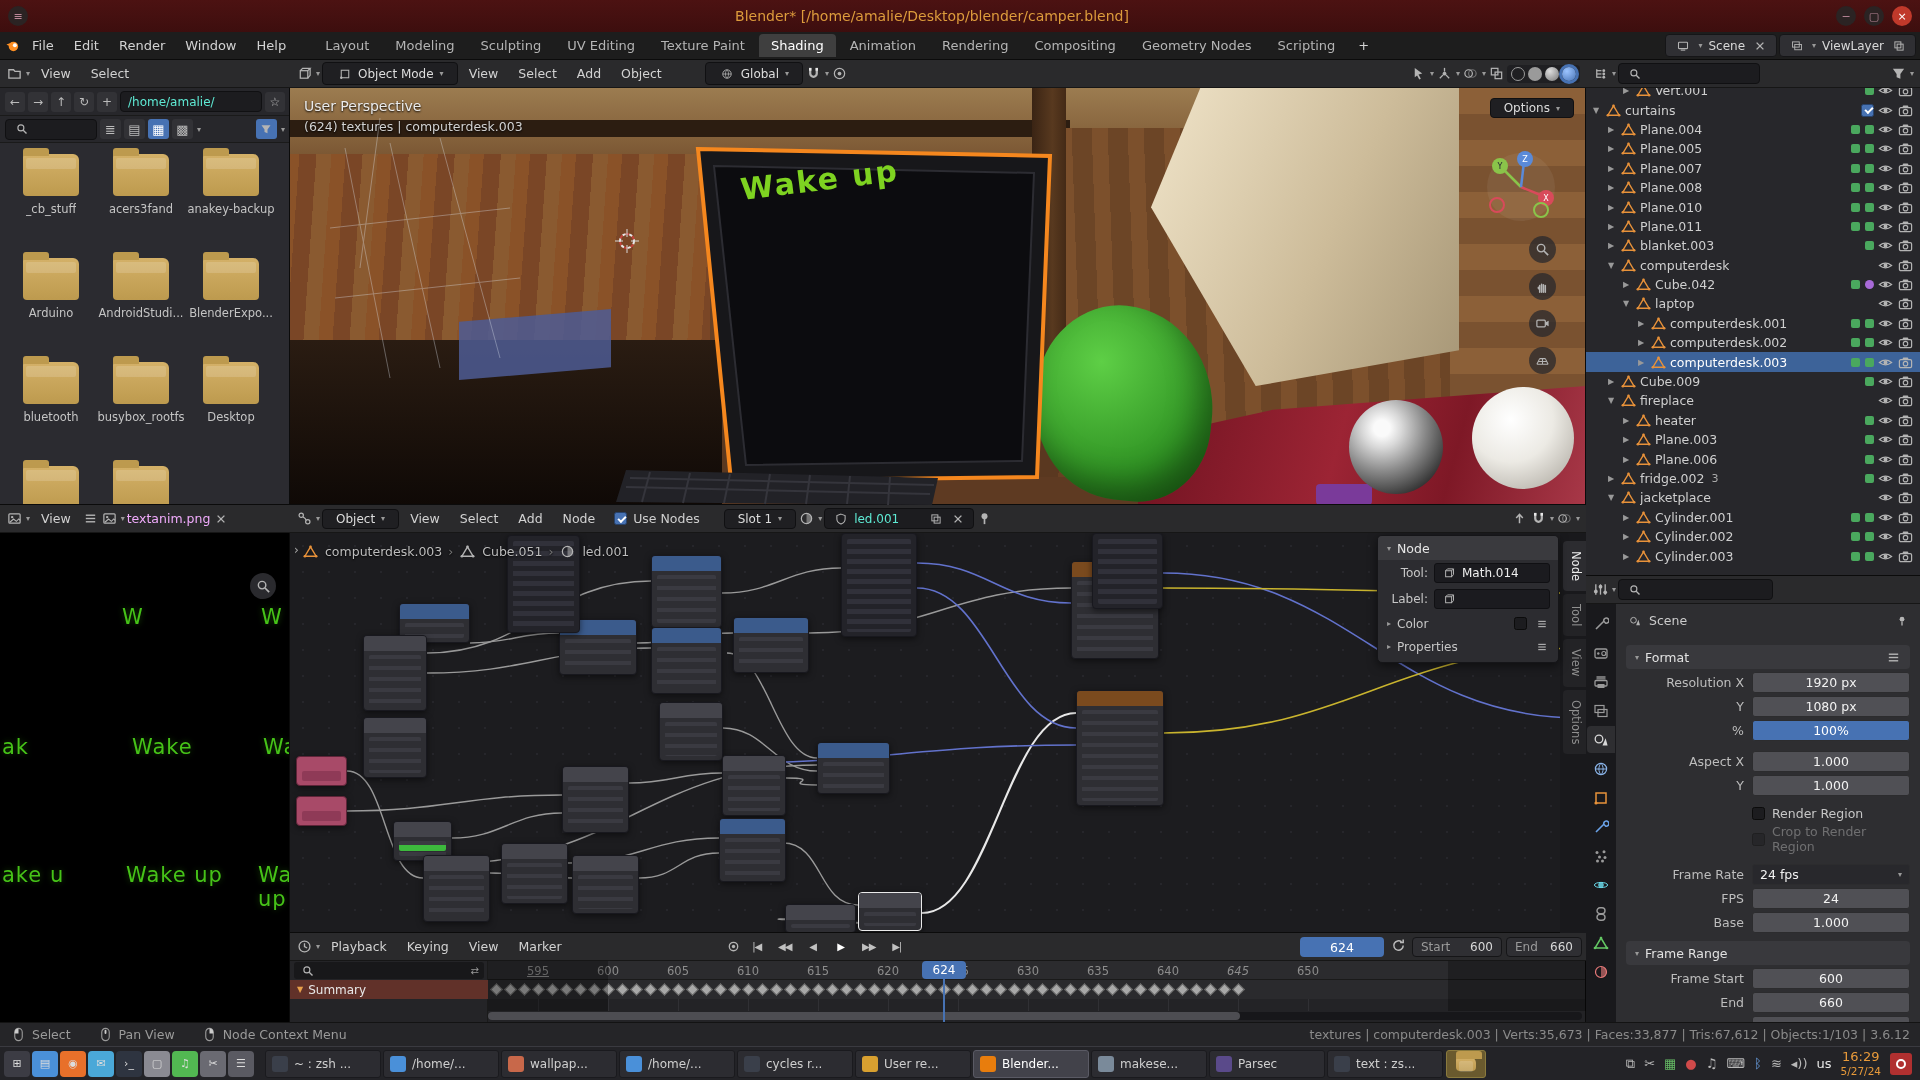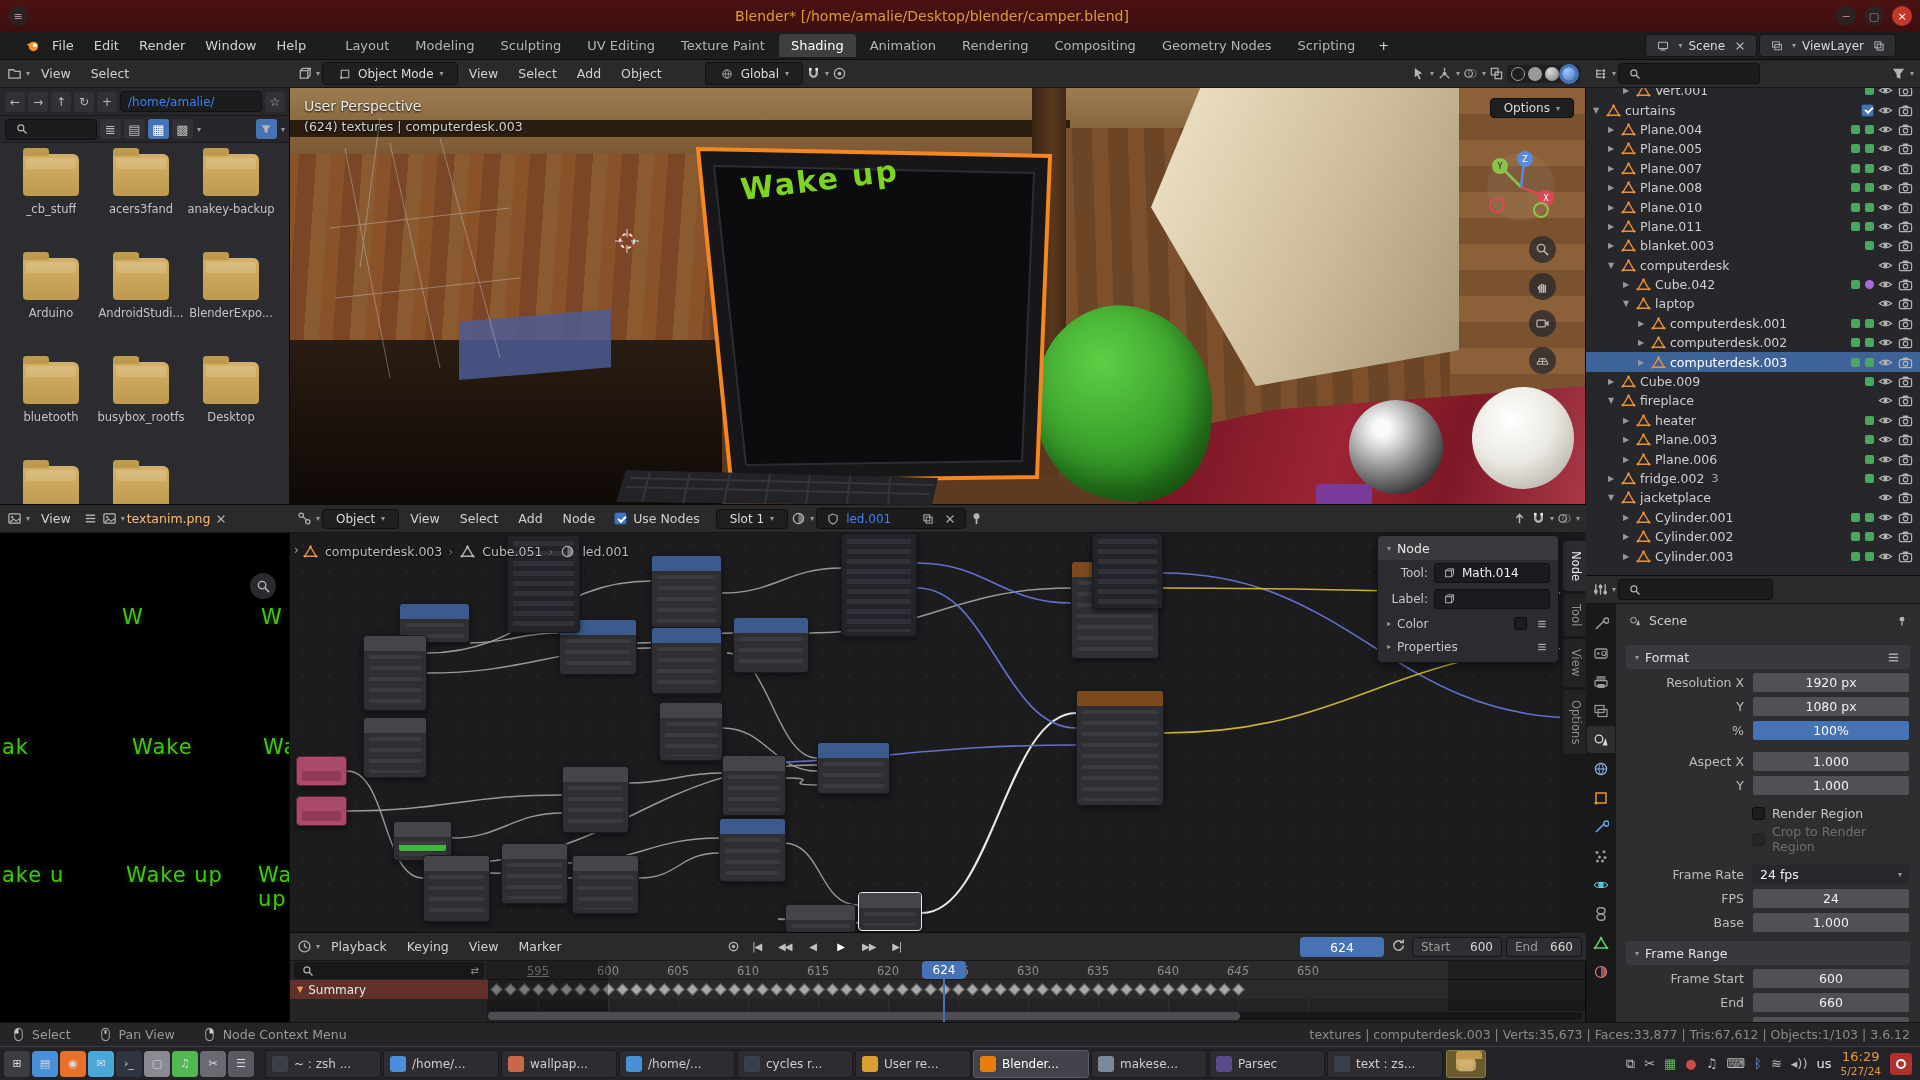--- a/index.html
+++ b/index.html
@@ -19,29 +19,29 @@
 .hsp{flex:1}
 .cb{width:13px;height:13px;border-radius:2.5px;background:#1c1c1f;border:1px solid #0b0b0b;flex:none;position:relative}
 .cb.on{background:#4772b3;border-color:#27426b}
 .cb.on:after{content:"";position:absolute;left:2.5px;top:2.5px;width:6px;height:3px;border-left:2px solid #fff;border-bottom:2px solid #fff;transform:rotate(-45deg)}
 
 #titlebar{position:absolute;left:0;top:0;width:1920px;height:32px;background:linear-gradient(#4c1212,#3d0e0e);display:flex;align-items:center;padding:0 8px;gap:8px}
 #tb-title{flex:1;text-align:center;color:#dd9c3c;font-size:14px}
 .wbtn{width:20px;height:20px;border-radius:50%;background:#2b2323;color:#c9a; display:flex;align-items:center;justify-content:center;font-size:11px;color:#b89;flex:none}
 .wbtn.close{background:#c0392b;color:#fff}
 
-#menubar{position:absolute;left:0;top:32px;width:1920px;height:28px;background:#1d1d1d;display:flex;align-items:center;padding:0 24px;gap:2px;border-bottom:1px solid #0e0e0e}
+#menubar{position:absolute;left:0;top:32px;width:1920px;height:28px;background:#1d1d1d;display:flex;align-items:center;padding:0 4px;gap:2px;border-bottom:1px solid #0e0e0e}
 #mb-ws .menu{color:#b4b4b4;padding:4px 12px;border-radius:4px 4px 0 0}
 #mb-ws .menu.active{background:#3f3f3f;color:#fff}
 
 #fb{left:0;top:60px;width:290px;height:445px;background:#2b2b30}
 #fb .row2{position:absolute;left:0;top:28px;right:0;height:28px;background:#27272b;display:flex;align-items:center;gap:3px;padding:0 5px;border-bottom:1px solid #1a1a1a}
 #fb .row3{position:absolute;left:0;top:56px;right:0;height:27px;background:#27272b;display:flex;align-items:center;gap:3px;padding:0 5px;border-bottom:1px solid #1a1a1a}
 .navb{width:20px;height:20px;border-radius:3px;background:#323236;color:#bbb;font-size:12px;display:flex;align-items:center;justify-content:center}
-.field{background:#1c1c1f;border:1px solid #101012;border-radius:4px;height:21px;display:flex;align-items:center;gap:5px;padding:0 7px;font-size:12px;color:#3b82f6}
+.field{background:#1c1c1f;border:1px solid #101012;border-radius:4px;height:21px;display:flex;align-items:center;gap:5px;padding:0 7px;font-size:12px;color:#5eead4}
 .vbtn{width:21px;height:20px;border-radius:3px;background:#323236;display:flex;align-items:center;justify-content:center;color:#bbb}
 .vbtn.act{background:#4772b3;color:#fff}
 #folder-grid{position:absolute;left:6px;top:88px;width:278px;height:360px;display:flex;flex-wrap:wrap}
 .fcell{width:90px;height:104px;display:flex;flex-direction:column;align-items:center;gap:6px;padding-top:6px}
 .folder{width:56px;height:42px;background:linear-gradient(#d4b168,#bd9a4e);border-radius:3px 6px 4px 4px;position:relative}
 .folder:before{content:"";position:absolute;top:-6px;left:0;width:26px;height:8px;background:#bd9a4e;border-radius:3px 3px 0 0}
 .folder:after{content:"";position:absolute;left:3px;right:3px;top:4px;height:11px;background:rgba(255,255,255,.16);border-radius:2px}
 .flabel{font-size:11.5px;color:#c4c4c4;max-width:88px;overflow:hidden;white-space:nowrap;text-align:center}
 
 #ie{left:0;top:505px;width:290px;height:517px;background:#000}
@@ -341,21 +341,21 @@
           </svg>
         </span>
       <span class="ico">
           <svg viewBox="0 0 16 16">
             <rect x="2" y="3" width="12" height="10" rx="1" fill="none" stroke="currentColor" stroke-width="1.3"></rect>
             <circle cx="5.5" cy="6.5" r="1.3" fill="currentColor"></circle>
             <path d="M3 12 L7 8.5 L10 11 L12.5 8.5 L14 10" fill="none" stroke="currentColor" stroke-width="1.2"></path>
           </svg>
         </span>
         <span class="chev">▾</span>
-      <span style="color:#fdba74">textanim.png</span>
+      <span style="color:#f0abfc">textanim.png</span>
       <span class="ico sm">
           <svg viewBox="0 0 16 16">
             <line x1="3.5" y1="3.5" x2="12.5" y2="12.5" stroke="currentColor" stroke-width="1.8"></line>
             <line x1="12.5" y1="3.5" x2="3.5" y2="12.5" stroke="currentColor" stroke-width="1.8"></line>
           </svg>
         </span>
     </div>
     <div id="ie-canvas">
       <div id="ie-zoombtn">
           <span class="ico">
@@ -577,21 +577,21 @@
         <span class="chev">▾</span>
       <span class="dd">
           <span>Object</span>
           <span class="chev">▾</span>
         </span>
       <span class="mlist"><span class="menu">View</span><span class="menu">Select</span><span class="menu">Add</span><span class="menu">Node</span></span>
       <span style="display:flex;align-items:center;gap:6px;margin-left:8px">
         <span class="cb on"></span>
         <span>Use Nodes</span>
       </span>
-      <span class="dd" style="margin-left:14px">
+      <span class="dd" style="margin-left:22px">
           <span>Slot 1</span>
           <span class="chev">▾</span>
         </span>
       <span class="ico">
           <svg viewBox="0 0 16 16">
             <circle cx="8" cy="8" r="5.5" fill="none" stroke="currentColor" stroke-width="1.3"></circle>
             <path d="M8 2.5 A5.5 5.5 0 0 1 8 13.5 Z" fill="currentColor" opacity=".55"></path>
           </svg>
         </span>
         <span class="chev">▾</span>

